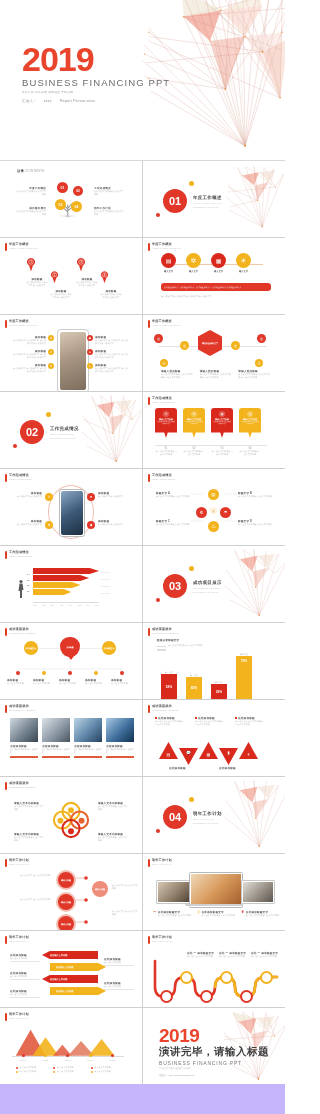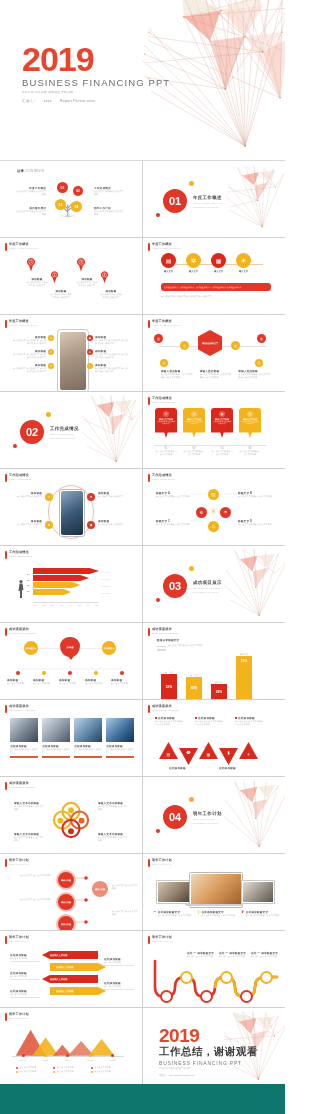--- a/index.html
+++ b/index.html
@@ -1,17 +1,17 @@
 <!DOCTYPE html>
 <html><head>
 <meta charset="utf-8">
 <style>
   html,body{margin:0;padding:0;background:#ffffff;}
   body{width:285px;height:1114px;font-family:"Liberation Sans",sans-serif;overflow:hidden;}
-  .deck{width:285px;height:1114px;position:relative;background:#0f766e;}
+  .deck{width:285px;height:1114px;position:relative;background:#c4b5fd;}
   .hero{position:relative;width:285px;height:160px;background:#fff;overflow:hidden;border-bottom:1px solid #d8d8d8;}
   .grid{display:grid;grid-template-columns:1fr 1fr;gap:1px;background:#cfcfcf;}
   .slide{position:relative;background:#fff;height:76px;overflow:hidden;}
   .web{position:absolute;pointer-events:none;}
   .hd{position:absolute;left:5px;top:5px;display:flex;align-items:flex-start;gap:2px;}
   .hd .bar{width:2px;height:8px;background:#e03c1f;border-radius:1px;}
   .hd .tx{line-height:1;}
   .hd .t1{font-size:3.1px;color:#555;font-weight:bold;letter-spacing:.2px;}
   .hd .t2{font-size:2px;color:#bbb;margin-top:1px;letter-spacing:.2px;}
   .ttl2019{font-size:34px;font-weight:bold;color:#e8452c;letter-spacing:-1px;line-height:.95;}
@@ -1055,21 +1055,21 @@
         <polygon points="18,4 44,10 24,14" fill="#e8dcc0" opacity="0.45"></polygon>
         <g fill="#f08a2e">
             <circle cx="46" cy="78" r="0.8"></circle>
             <circle cx="42" cy="46" r="0.7"></circle>
             <circle cx="64" cy="30" r="0.6"></circle>
             <circle cx="24" cy="14" r="0.5"></circle>
           </g>
         </svg>
       <div style="position:absolute;left:16px;top:18px;">
         <div class="endttl">2019</div>
-        <div class="endcn">工作总结，谢谢观看</div>
+        <div class="endcn">演讲完毕，请输入标题</div>
         <div class="enden">BUSINESS FINANCING PPT</div>
         <div class="endsub">工作计划 工作总结 述职报告 年终总结</div>
         <div class="endrep">汇报人：xxxx   Report Person:xxxx</div>
       </div>
     </div>
 
   </div>
 </div>
 
 </body></html>

